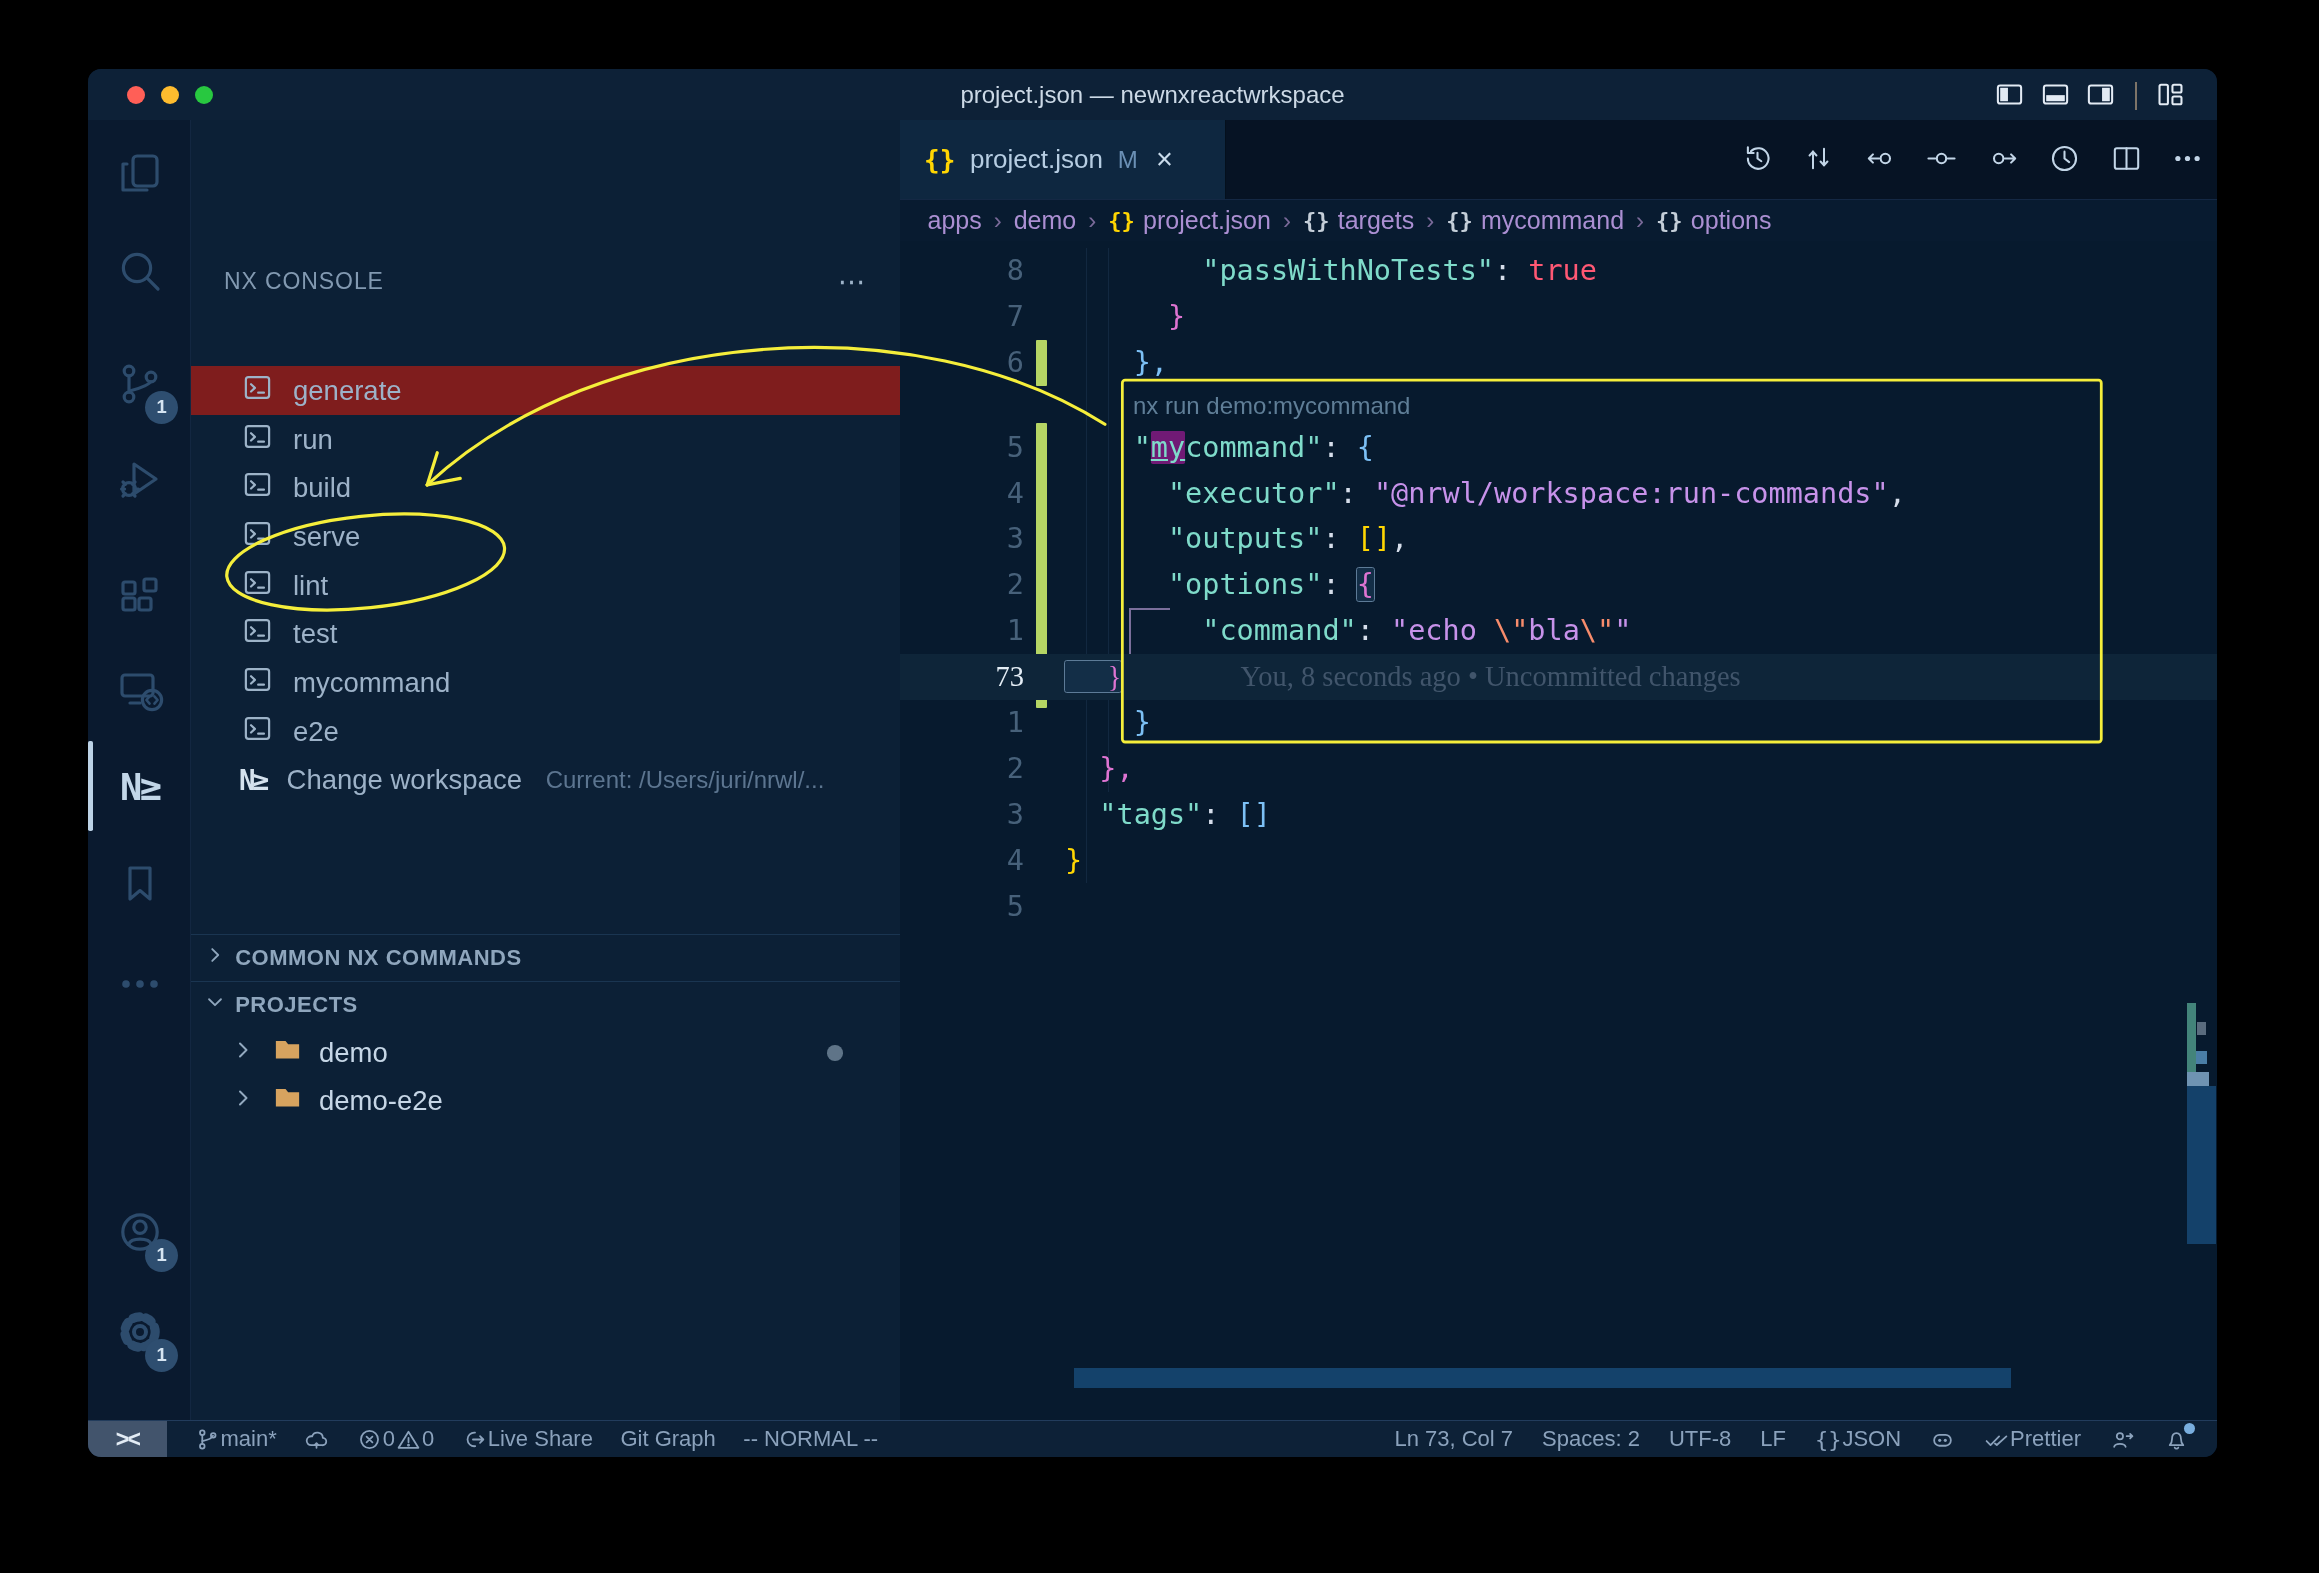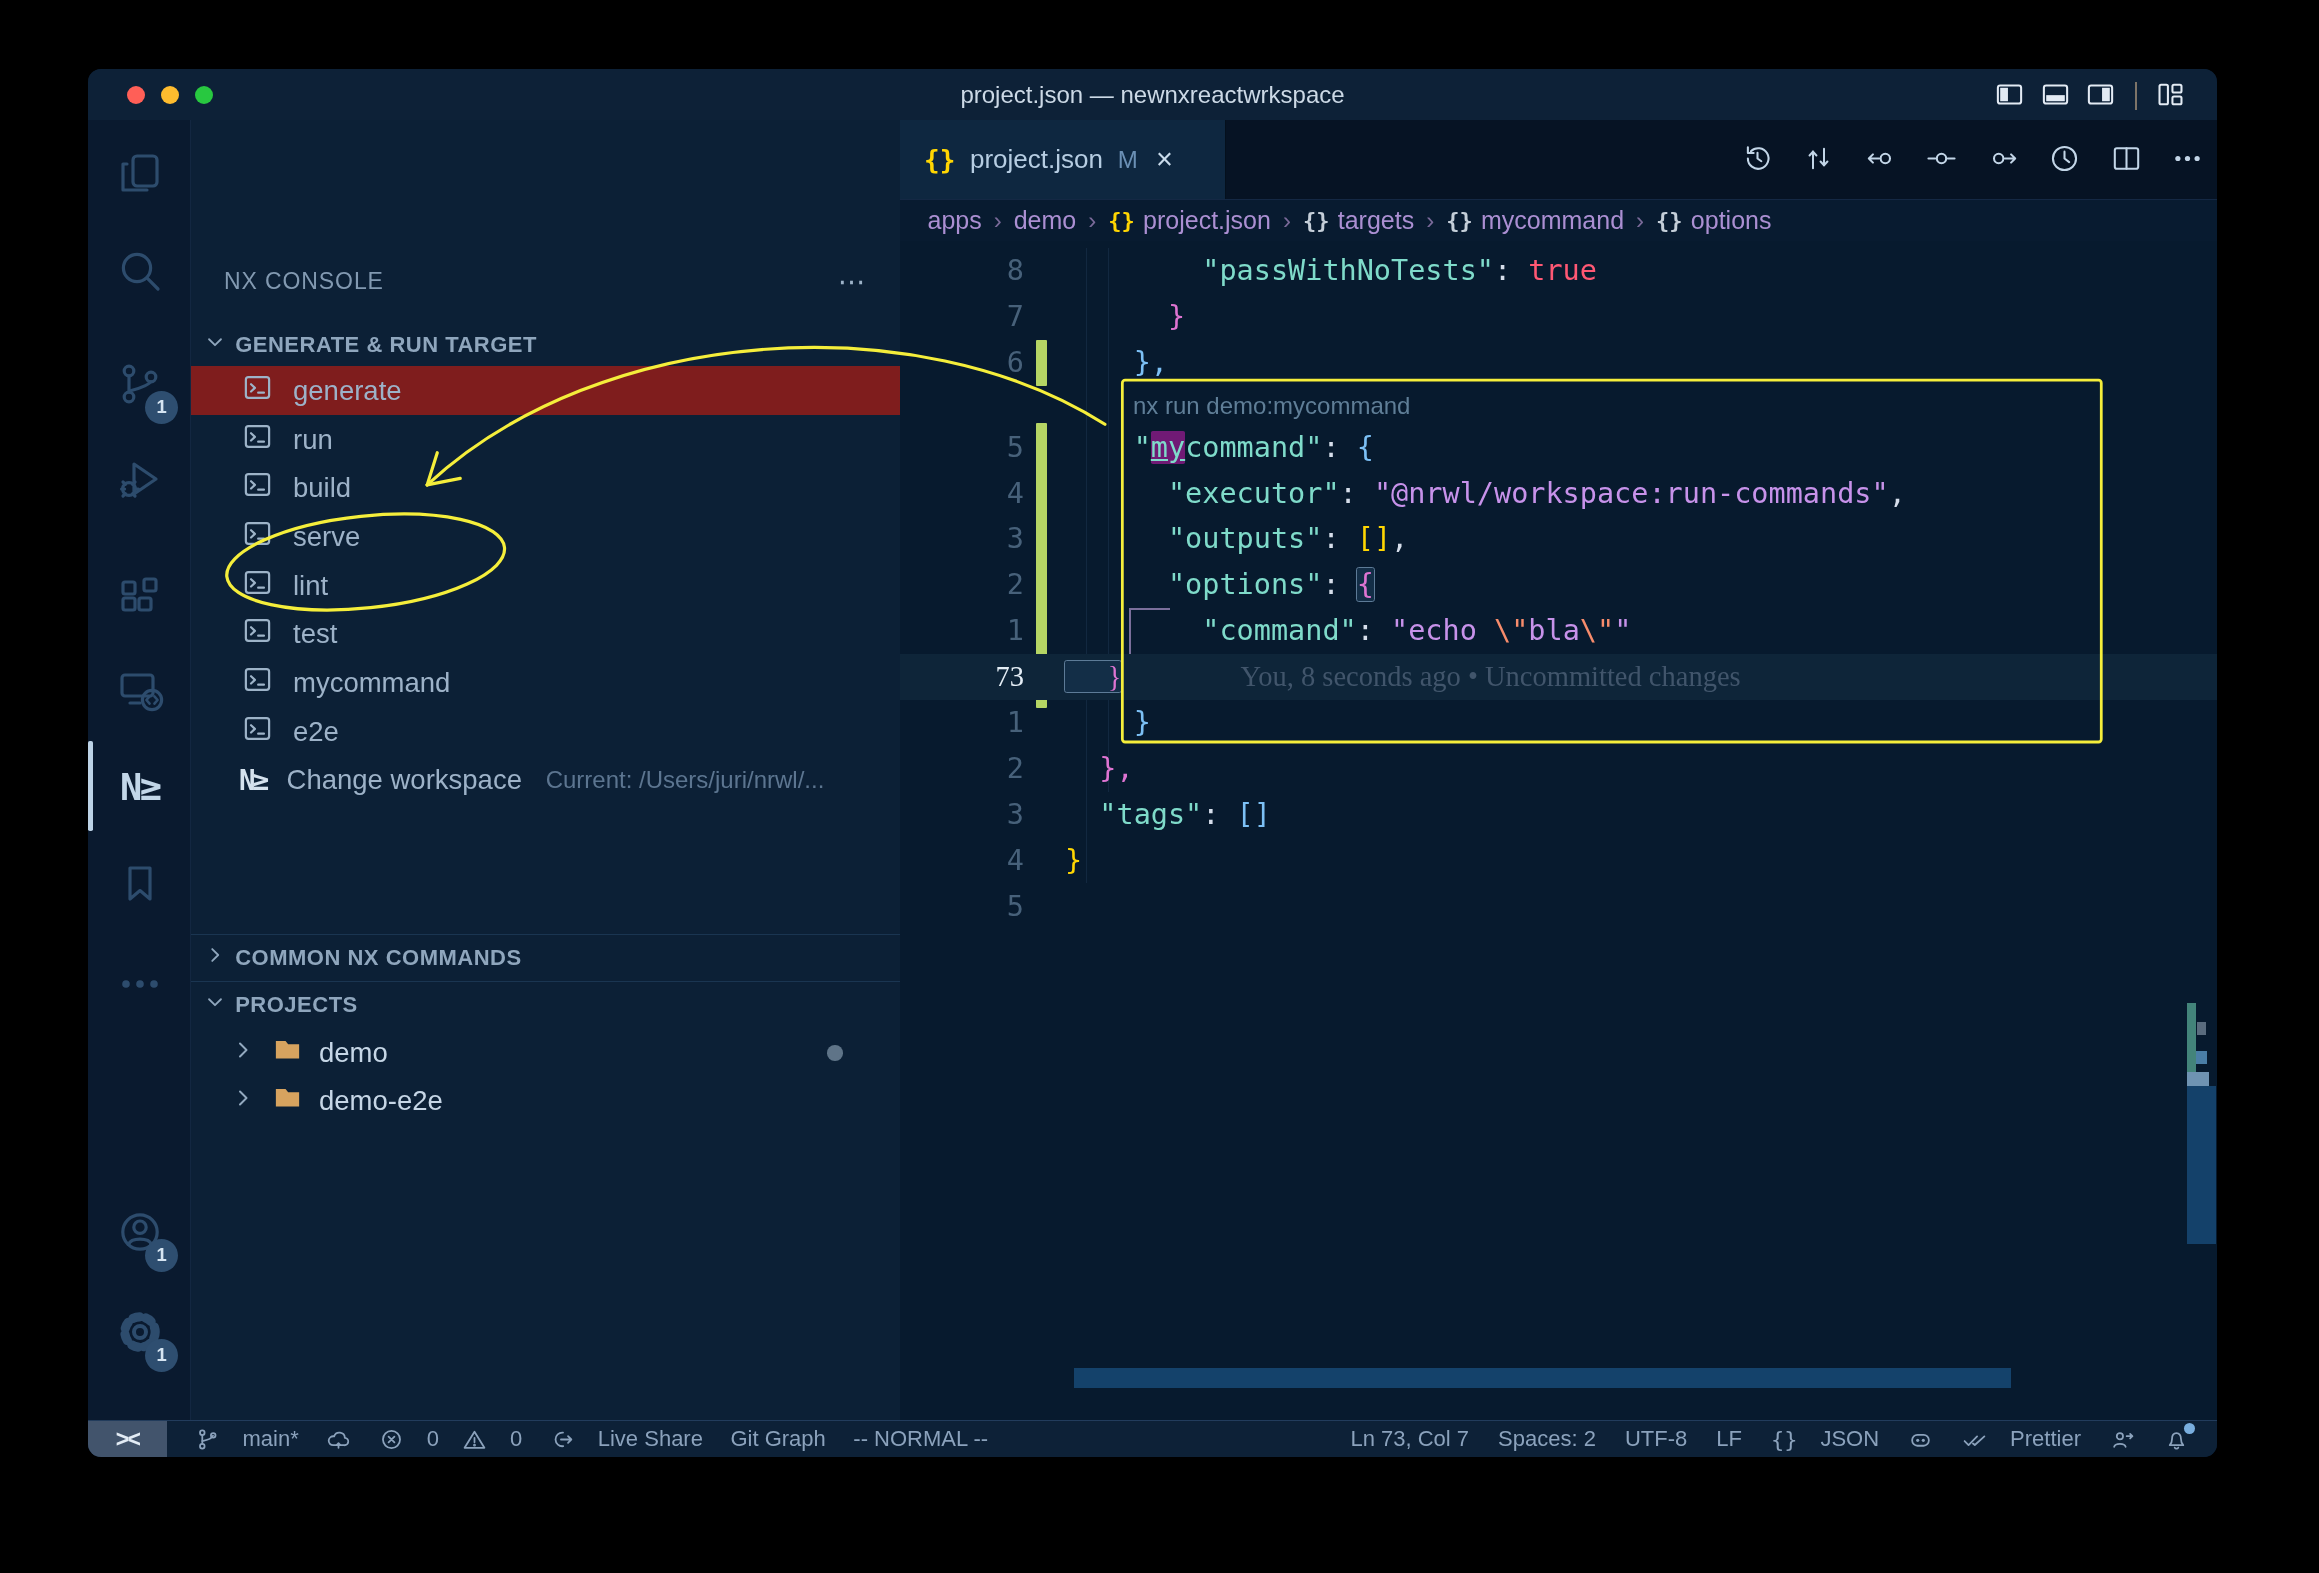--- a/index.html
+++ b/index.html
@@ -72,21 +72,21 @@
   .guide{position:absolute;width:0.9px;background:#122840;}
   .guide.active{width:1.8px;background:#7b6f9b;}
   .guide-stub{position:absolute;height:1.8px;background:#7b6f9b;}
   .gutterbar{position:absolute;left:136px;width:11px;background:#b5d564;border-radius:0.9px;}
   .ov{position:absolute;}
   
   .statusbar{height:37px;flex:none;background:#0d2137;border-top:0.9px solid #223c5c;display:flex;
     align-items:center;color:#8ba2bc;font-size:22px;}
   .st-left{display:flex;align-items:center;height:100%;gap:27.5px;}
   .st-right{display:flex;align-items:center;height:100%;gap:29px;margin-left:auto;padding-right:28px;}
-  .st-item{display:flex;align-items:center;gap:23px;white-space:nowrap;position:relative;}
+  .st-item{display:flex;align-items:center;gap:1px;white-space:nowrap;position:relative;}
   .st-remote{height:100%;width:79px;background:#42546c;color:#e3ecf5;display:flex;align-items:center;
     justify-content:center;font-weight:bold;font-size:23px;letter-spacing:-1.8px;}
   .st-braces{font-family:"DejaVu Sans Mono",monospace;font-size:22px;}
   .st-dot{position:absolute;top:-3.7px;right:-5.5px;width:11px;height:11px;border-radius:50%;background:#79aede;}
   
   #overlay{position:absolute;left:0;top:0;width:2320px;height:1574px;pointer-events:none;z-index:99;}
 </style>
 </head>
 <body>
 
@@ -194,26 +194,20 @@
               <circle cx="12" cy="12" r="7.6" stroke-width="4.6" stroke-dasharray="3.4 3"></circle>
               <circle cx="12" cy="12" r="3" stroke-width="2"></circle>
             </svg><div class="badge">1</div></div>
         </div>
       </div>
 
     <div class="sidebar">
       <div class="sb-title" style="top:138px;height:46px;">
         <span>NX CONSOLE</span>
         <span class="more">⋯</span>
-      </div>
-      <div class="sb-header" style="top:204px;height:42px;">
-        <span id="chev-gen"><svg width="22" height="22" viewBox="0 0 24 24" fill="none" stroke="currentColor" stroke-width="2" stroke-linecap="round" stroke-linejoin="round">
-              <path d="M5.5 9l6.5 6.5L18.5 9"></path>
-            </svg></span>
-          <span>GENERATE &amp; RUN TARGET</span>
       </div>
       <div id="targets">
           <div class="sb-row selected" style="top: 246px; height: 49px;">
             <span style="color: rgb(157, 179, 200);"><svg width="31" height="31" viewBox="0 0 24 24" fill="none" stroke="currentColor" stroke-width="1.7" stroke-linecap="round" stroke-linejoin="round">
                 <rect x="3" y="4" width="18" height="16" rx="2"></rect>
                 <path d="M7 9.5l3 2.8-3 2.8M12.5 16h4.5"></path>
               </svg></span>
             <span class="lbl">generate</span>
           </div>
           <div class="sb-row" style="top: 295px; height: 49px;">

